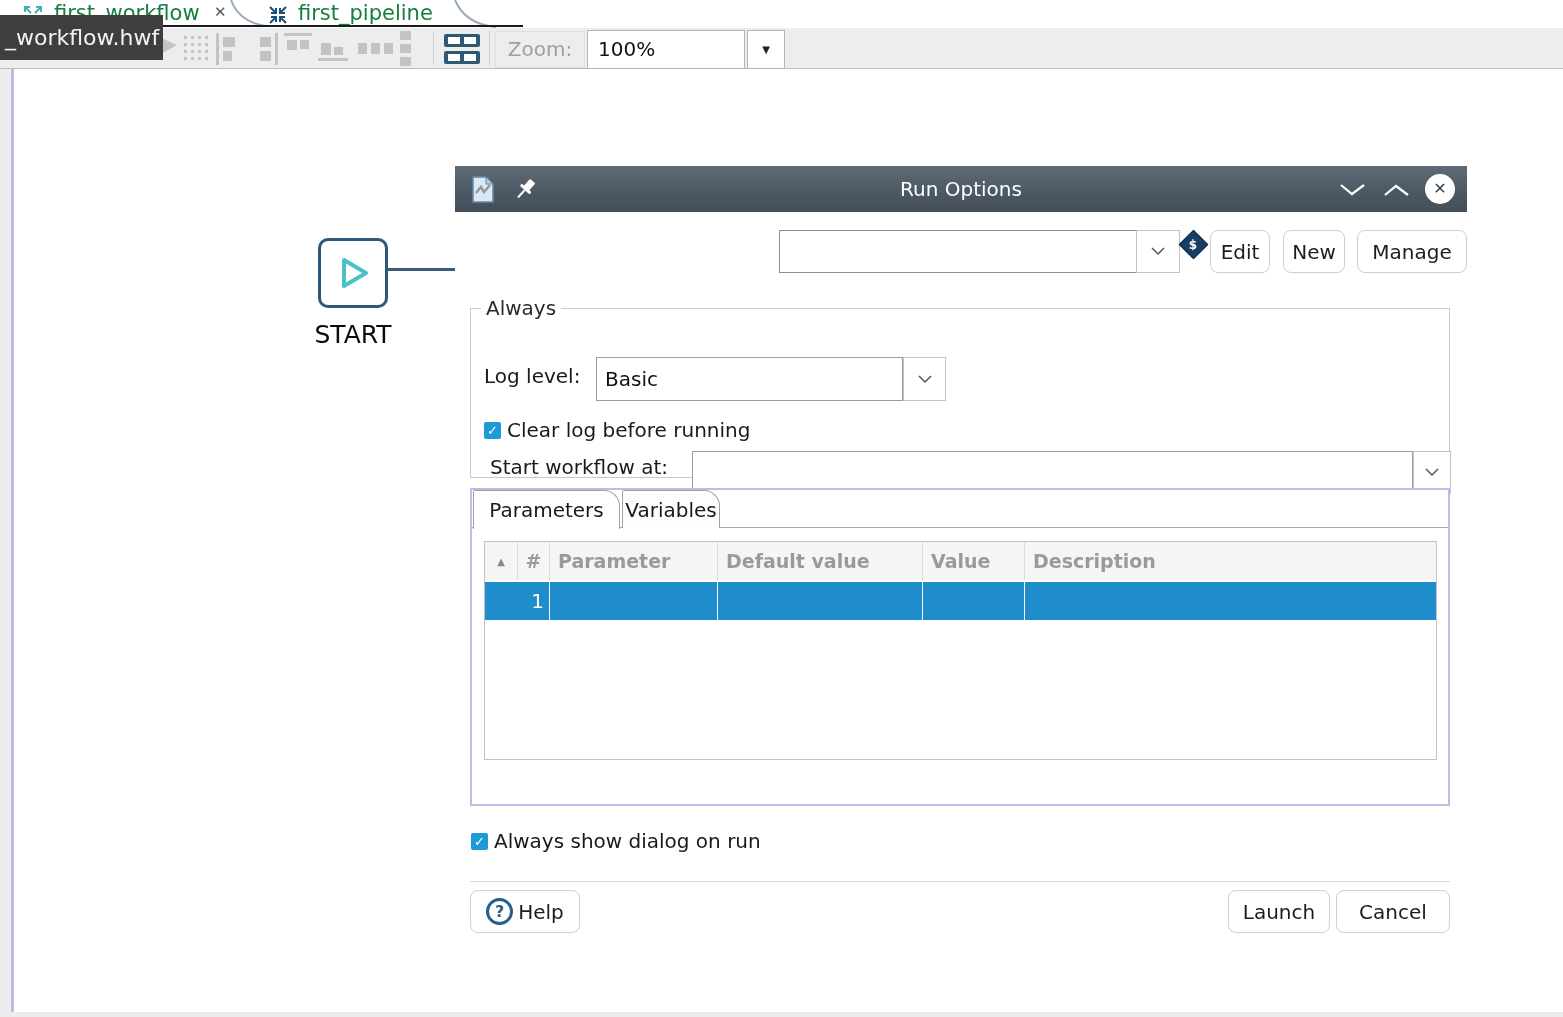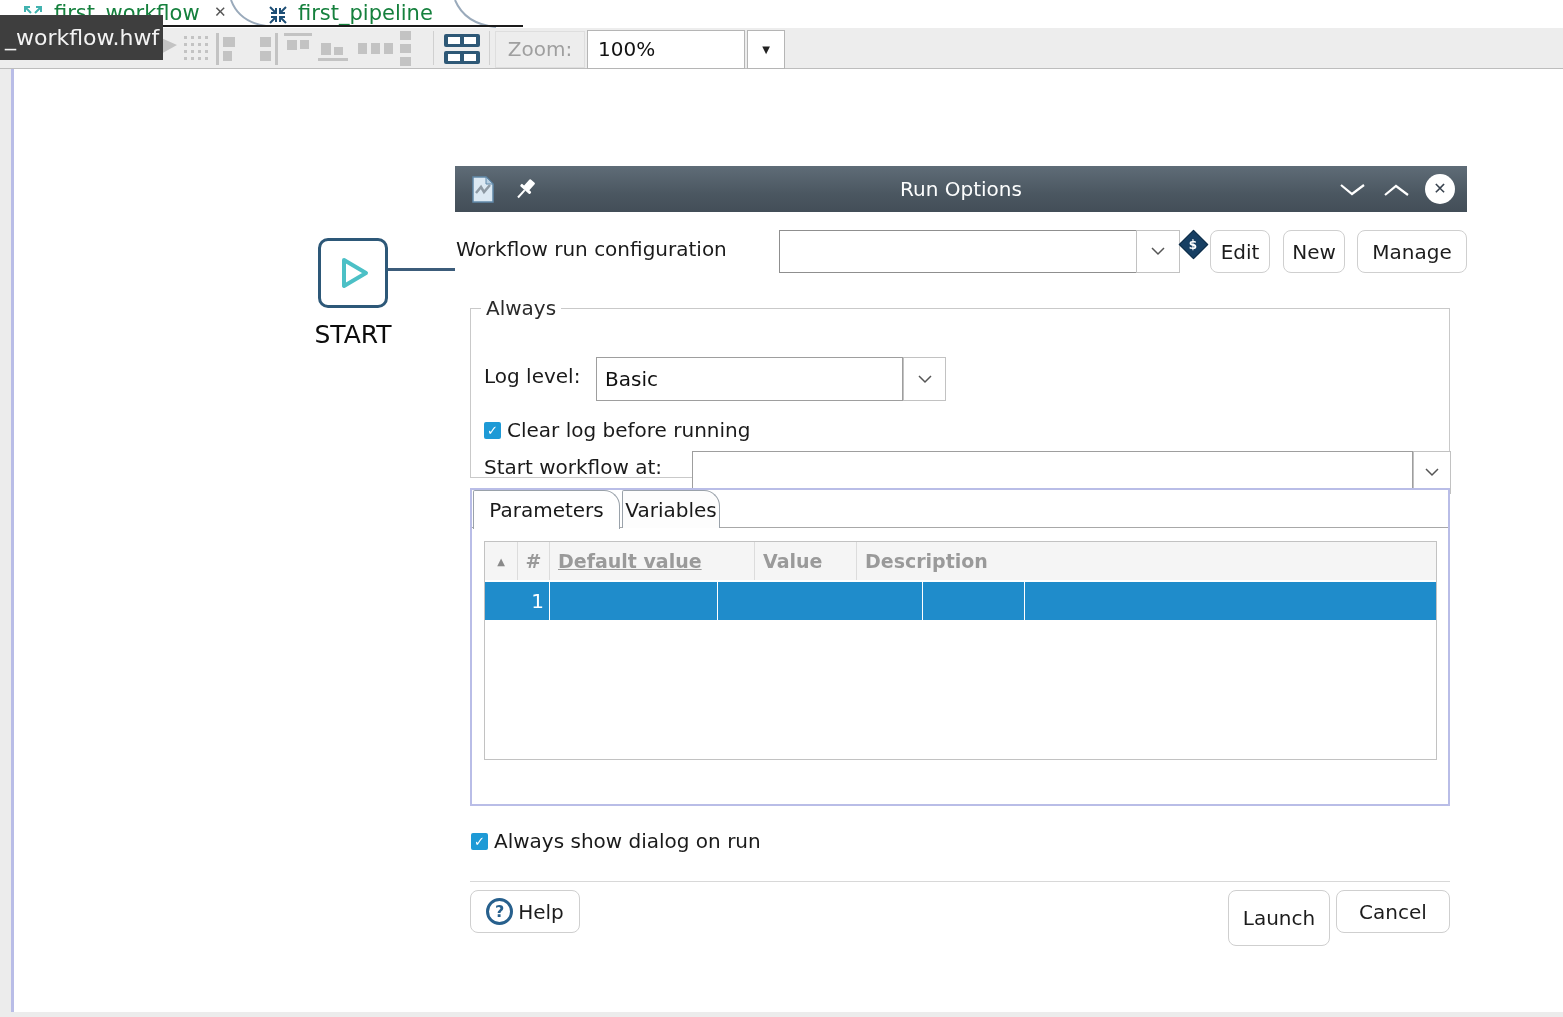--- a/index.html
+++ b/index.html
@@ -103,21 +103,21 @@
   .options legend { margin-left:10px; padding:0 5px; font-size:20px; color:#2b2b2b; }
   .lg-label { left:13px; top:44px; }
   .lg-combo { left:125px; top:37px; width:307px; height:44px; line-height:42px; border-color:#9e9e9e; }
   .lg-chev  { left:432px; top:37px; width:43px; height:44px; }
   .cb {
     position:absolute; width:17px; height:17px; background:#1e9ad6; border-radius:2px;
     color:#fff; font-size:13px; line-height:17px; text-align:center; font-weight:bold;
   }
   .clear-cb    { left:13px; top:102px; }
   .clear-label { left:36px; top:98px; }
-  .sw-label { left:13px; top:135px;text-align:right; }
+  .sw-label { left:19px; top:135px;text-align:right; }
   .sw-combo { left:221px; top:131px; width:721px; height:43px; border-color:#9e9e9e; }
   .sw-chev  { left:942px; top:131px; width:38px; height:43px; }
 
   .params-panel {
     position:absolute; left:15px; top:322px; width:980px; height:318px;
     border:2px solid #b9bde7; background:#fff;
   }
   .ptabs-line { position:absolute; left:0; top:37px; width:976px; height:1px; background:#a8a8a8; }
   .dtab {
     position:absolute; top:0; background:#fff; border:1px solid #9aa2aa; border-bottom:none;
@@ -129,37 +129,37 @@
 
   .ptable { position:absolute; left:12px; top:51px; width:953px; height:219px; border:1px solid #c2c2c2; background:#fff; }
   .thead { display:flex; height:40px; background:#f5f5f5; border-bottom:2px solid #fff; }
   .th {
     font-size:19px; font-weight:bold; color:#9a9a9a; border-right:1px solid #dcdcdc;
     display:flex; align-items:center; padding-left:8px; overflow:hidden; white-space:nowrap;
   }
   .th:last-child { border-right:none; }
   .c-sort { width:33px; justify-content:center; padding-left:0; font-size:10px; color:#8a8a8a; }
   .c-num  { width:32px; justify-content:center; padding-left:0; }
-  .c-param{ width:168px; } .c-def { width:205px;text-decoration:underline; } .c-val { width:102px; } .c-desc { flex:1; }
+  .c-param{ width:168px; } .c-def { width:205px; } .c-val { width:102px; } .c-desc { flex:1; }
   .trow.selected { display:flex; height:38px; background:#1f8ccb; color:#fff; }
   .td { border-right:1px solid #fff; font-size:20px; display:flex; align-items:center; overflow:hidden; }
   .td:last-child { border-right:none; }
   .td.c-rownum { width:65px; justify-content:flex-end; padding-right:5px; }
   .td.c-param { width:168px; } .td.c-def { width:205px; } .td.c-val { width:102px; } .td.c-desc { flex:1; }
 
   .always-cb    { left:16px; top:667px; }
   .always-label { left:39px; top:663px; }
   .hdivider { position:absolute; left:15px; top:715px; width:980px; height:1px; background:#d8d8d8; }
 
   .btn-help   { left:15px;  top:724px; width:110px; height:43px; gap:5px; }
   .help-icon {
     width:27px; height:27px; border:3px solid #27608d; border-radius:50%; color:#27608d;
     font-size:16px; font-weight:bold; display:flex; align-items:center; justify-content:center;
   }
-  .btn-launch { left:773px; top:724px; width:102px; height:56px; }
+  .btn-launch { left:773px; top:724px; width:102px; height:43px; }
   .btn-cancel { left:881px; top:724px; width:114px; height:43px; }
 
   .gray { fill:#c3c3c3; }
 </style>
 </head>
 <body>
 
 <div class="screen">
 
   <div class="abs tabstrip">
@@ -327,21 +327,20 @@
           </svg>
       </span>
       <span class="tb-chev tb-up">
         <svg width="27" height="14">
             <polyline points="2,12 13,3 25,12" stroke="#fff" stroke-width="2.2" fill="none"></polyline>
           </svg>
       </span>
       <span class="tb-close">✕</span>
     </div>
 
-    <span class="label20 rc-label">Workflow run configuration</span>
     <div class="combo rc-combo"></div>
     <div class="chevbtn rc-chev">
       <svg width="14" height="9">
           <polyline points="1,1 7,7 13,1" stroke="#555" stroke-width="1.5" fill="none"></polyline>
         </svg>
     </div>
     <div class="rc-dollar">
         <span>$</span>
       </div>
     <div class="btn btn-edit">Edit</div>
@@ -374,20 +373,21 @@
         <span>Parameters</span>
       </div>
       <div class="dtab inactive">
         <span>Variables</span>
       </div>
 
       <div class="ptable">
         <div class="thead">
           <div class="th c-sort">▲</div>
           <div class="th c-num">#</div>
+          <div class="th c-param">Parameter</div>
           <div class="th c-def">Default value</div>
           <div class="th c-val">Value</div>
           <div class="th c-desc">Description</div>
         </div>
         <div class="trow selected">
           <div class="td c-rownum">1</div>
           <div class="td c-param"></div>
           <div class="td c-def"></div>
           <div class="td c-val"></div>
           <div class="td c-desc"></div>

